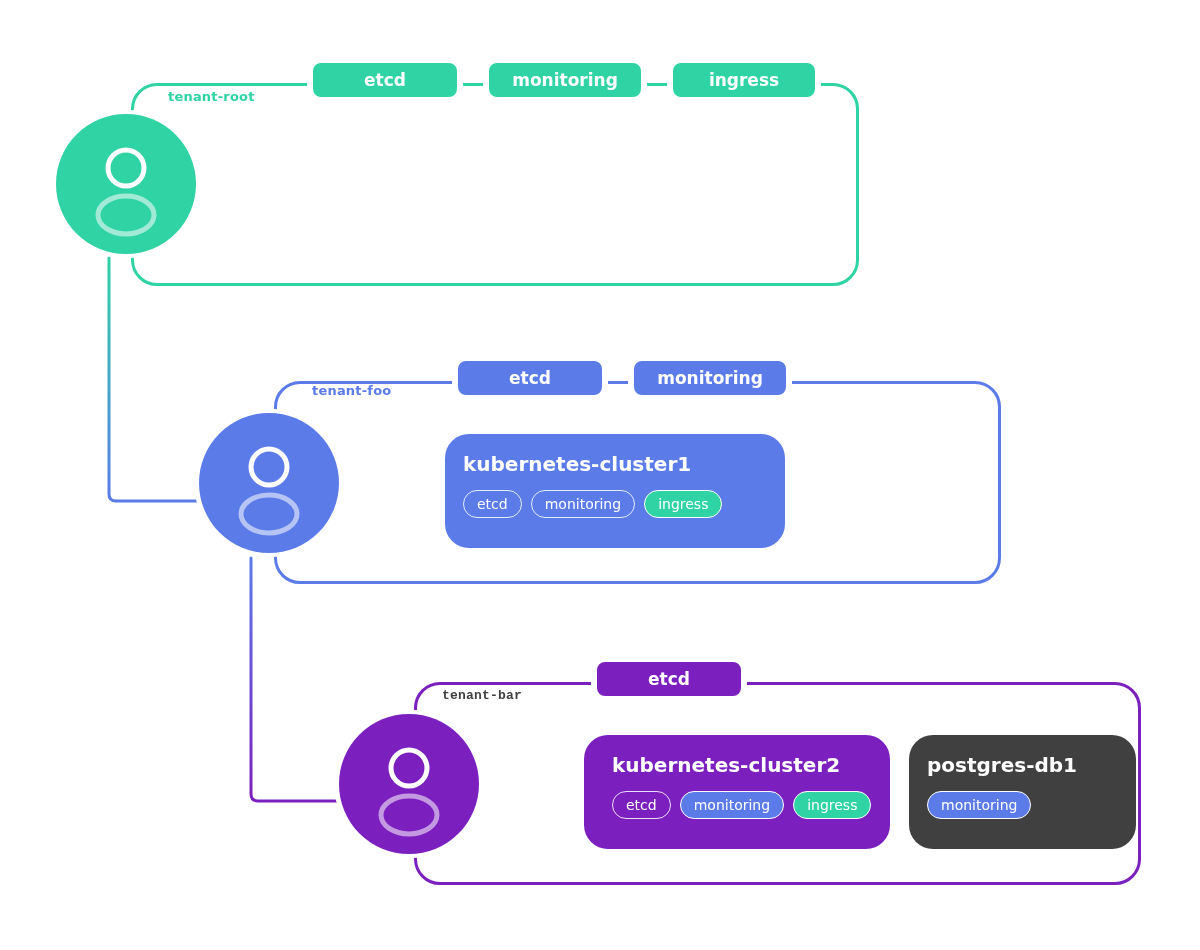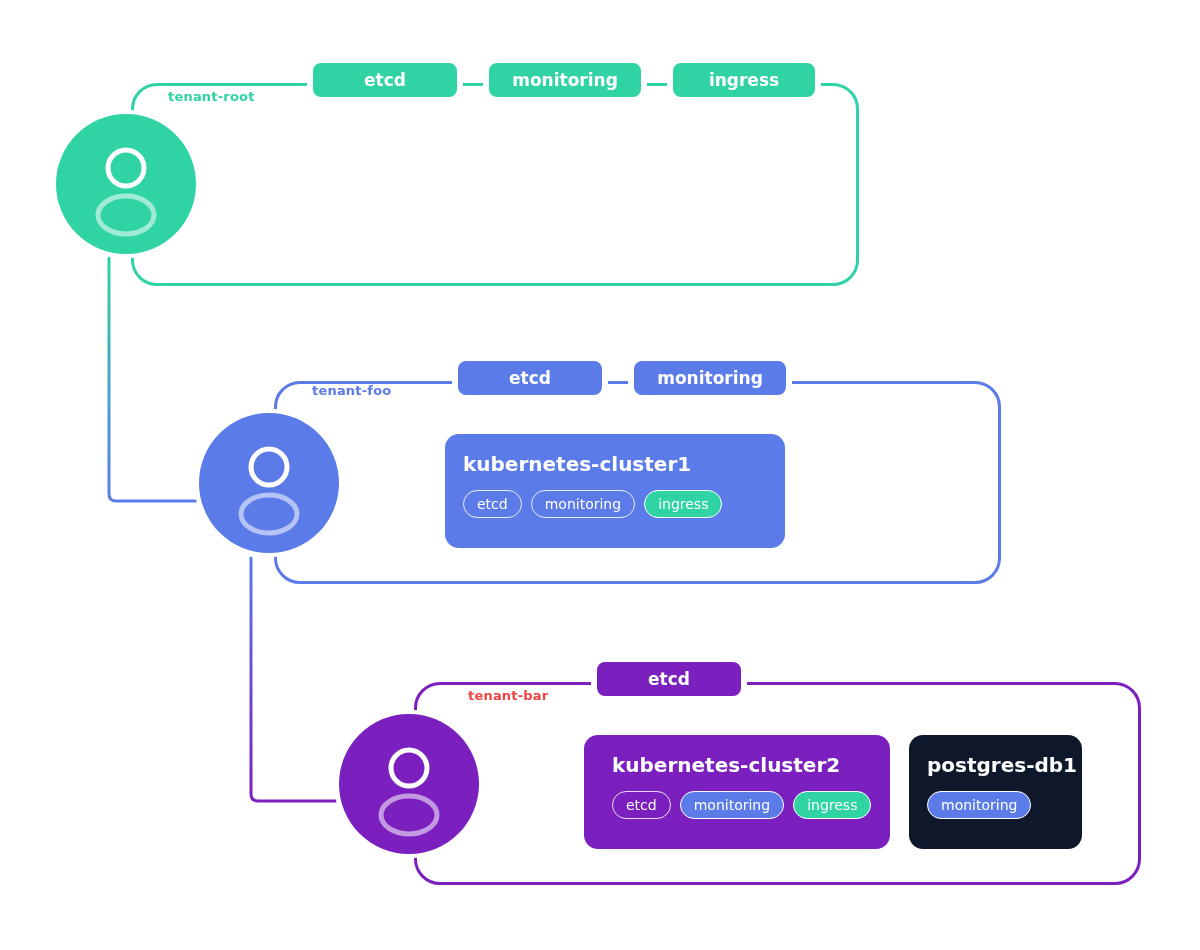--- a/index.html
+++ b/index.html
@@ -61,21 +61,21 @@
     display:flex;align-items:center;justify-content:center;
     box-sizing:border-box;
     border:6px solid #ffffff;
     white-space:nowrap;
     padding:0 14px;
   }
 
   
   .card{
     position:absolute;
-    border-radius:14px;
+    border-radius:24px;
     box-sizing:border-box;
     padding:20px 18px 18px 18px;
     color:#ffffff;
   }
   .card-title{
     font-size:20px;font-weight:700;line-height:1;
     margin:0 0 16px 0;white-space:nowrap;
   }
   .chips{display:flex;gap:9px;align-items:center;}
   .chip{
@@ -170,34 +170,34 @@
     <div class="avatar-wrap" style="left:334px;top:710px;width:158px;height:148px;">
       <div class="avatar-ring" style="width:158px;height:148px;"></div>
       <div class="avatar" style="left:5px;top:4px;width:140px;height:140px;background:#7B1FBF;">
         <svg width="140" height="140" viewBox="0 0 140 140">
           <circle cx="70" cy="54" r="18" fill="none" stroke="#ffffff" stroke-width="5"></circle>
           <ellipse cx="70" cy="101" rx="28" ry="19" fill="none" stroke="#ffffff" stroke-opacity="0.55" stroke-width="5"></ellipse>
         </svg>
       </div>
     </div>
 
-    <div class="tenant-label" style="left:459px;top:689px;color:#ef4444;">tenant-bar</div>
+    <div class="tenant-label" style="left:433px;top:689px;color:#404040;font-family:Liberation Mono, monospace;">tenant-bar</div>
 
     <div class="tag" style="left:591px;top:656px;width:156px;background:#7B1FBF;">etcd</div>
 
     <div class="card" style="left:584px;top:735px;width:306px;height:114px;background:#7B1FBF;padding-left:28px;">
       <div class="card-title">kubernetes-cluster2</div>
       <div class="chips">
         <div class="chip">etcd</div>
         <div class="chip filled" style="background:#5B7BE8;">monitoring</div>
         <div class="chip filled" style="background:#2FD3A4;">ingress</div>
       </div>
     </div>
 
-    <div class="card" style="left:909px;top:735px;width:173px;height:114px;background:#0f172a;">
+    <div class="card" style="left:909px;top:735px;width:227px;height:114px;background:#404040;">
       <div class="card-title">postgres-db1</div>
       <div class="chips">
         <div class="chip filled" style="background:#5B7BE8;">monitoring</div>
       </div>
     </div>
   </div>
 
 </div>
 
 </body></html>

